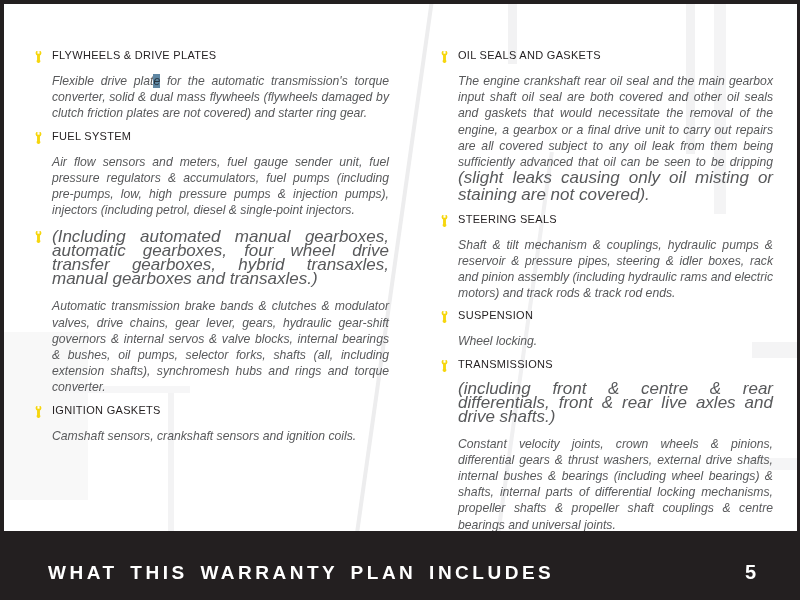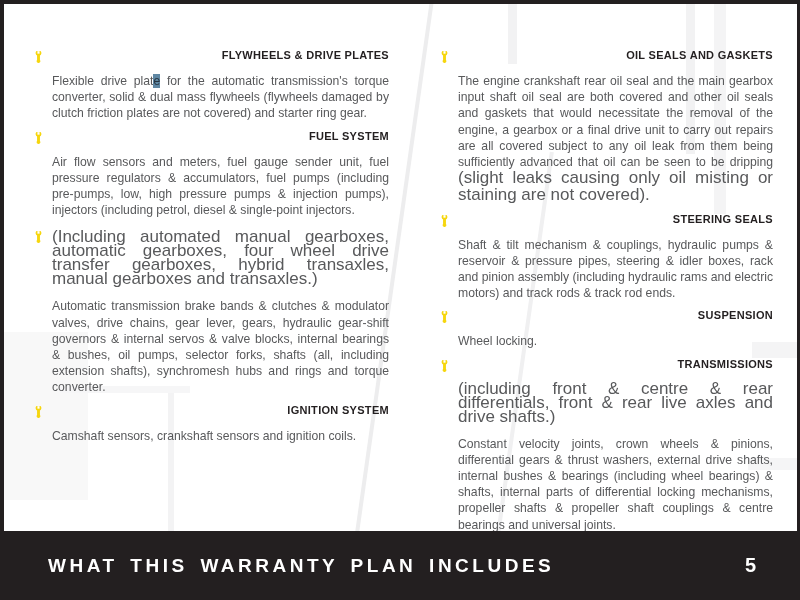--- a/index.html
+++ b/index.html
@@ -36,44 +36,44 @@
 
   
   .column { position: absolute; top: 50px; z-index: 1; }
   .column-left  { left: 52px;  width: 337px; }
   .column-right { left: 458px; width: 315px; }
 
   .section { position: relative; margin-bottom: 9px; }
   .section-icon { position: absolute; left: -18px; top: -1px; width: 10px; height: 13px; }
   .section-heading {
     margin: 0 0 4px 0;
-    font-size: 11px; line-height: 11px; font-weight: 700;
+    font-size: 11px; line-height: 11px; font-weight: 400;
     letter-spacing: 0.3px;
     color: #231F20;
-    text-align: right;
   }
   .para {
     margin: 12px 0 5px 0;
     color: #58595B;
     text-align: justify;
+    font-style: italic;
   }
   .para.normal { font-size: 12.2px; line-height: 16.2px; }
   .para.small  { font-size: 17px;   line-height: 14px; margin-bottom: 4px; }
   .small-inline { font-size: 17px; }
   .char-highlight { background: #5F87A3; color: #26343F; }
 
   
   .footer {
     position: absolute; left: 0; top: 531px;
     width: 800px; height: 69px;
     background: #231F20;
     z-index: 6;
-    display: flex; align-items: center; justify-content: space-between;
+    display: flex; align-items: flex-end; justify-content: space-between;
     box-sizing: border-box;
-    padding: 0 44px 0 48px;
+    padding: 0 44px 16px 48px;
   }
   .footer-title {
     color: #ffffff;
     font-size: 19px; font-weight: 700;
     letter-spacing: 3.5px; word-spacing: 4px;
   }
   .footer-page {
     color: #ffffff;
     font-size: 20px; font-weight: 700;
   }
@@ -117,21 +117,21 @@
             <rect x="3.8" y="0" width="2.4" height="2.8" fill="#ffffff"></rect>
           </svg></span>
         <p class="para small"><span>(Including automated manual gearboxes, automatic gearboxes, four wheel drive transfer gearboxes, hybrid transaxles, manual gearboxes and transaxles.)</span></p>
         <p class="para normal"><span>Automatic transmission brake bands &amp; clutches &amp; modulator valves, drive chains, gear lever, gears, hydraulic gear-shift governors &amp; internal servos &amp; valve blocks, internal bearings &amp; bushes, oil pumps, selector forks, shafts (all, including extension shafts), synchromesh hubs and rings and torque converter.</span></p>
       </div>
       <div class="section">
         <span class="section-icon"><svg width="9" height="12" viewBox="0 0 10 13" aria-hidden="true">
             <path d="M3.4 4.9 L3.4 9.9 A2 2 0 1 0 6.6 9.9 L6.6 4.9 A3.2 3.2 0 1 0 3.4 4.9 Z" fill="#F6D60E"></path>
             <rect x="3.8" y="0" width="2.4" height="2.8" fill="#ffffff"></rect>
           </svg></span>
-        <h3 class="section-heading">IGNITION SYSTEM</h3>
+        <h3 class="section-heading">IGNITION GASKETS</h3>
         <p class="para normal"><span>Camshaft sensors, crankshaft sensors and ignition coils.</span></p>
       </div>
     </div>
   <div class="column column-right">
       <div class="section">
         <span class="section-icon"><svg width="9" height="12" viewBox="0 0 10 13" aria-hidden="true">
             <path d="M3.4 4.9 L3.4 9.9 A2 2 0 1 0 6.6 9.9 L6.6 4.9 A3.2 3.2 0 1 0 3.4 4.9 Z" fill="#F6D60E"></path>
             <rect x="3.8" y="0" width="2.4" height="2.8" fill="#ffffff"></rect>
           </svg></span>
         <h3 class="section-heading">OIL SEALS AND GASKETS</h3>

